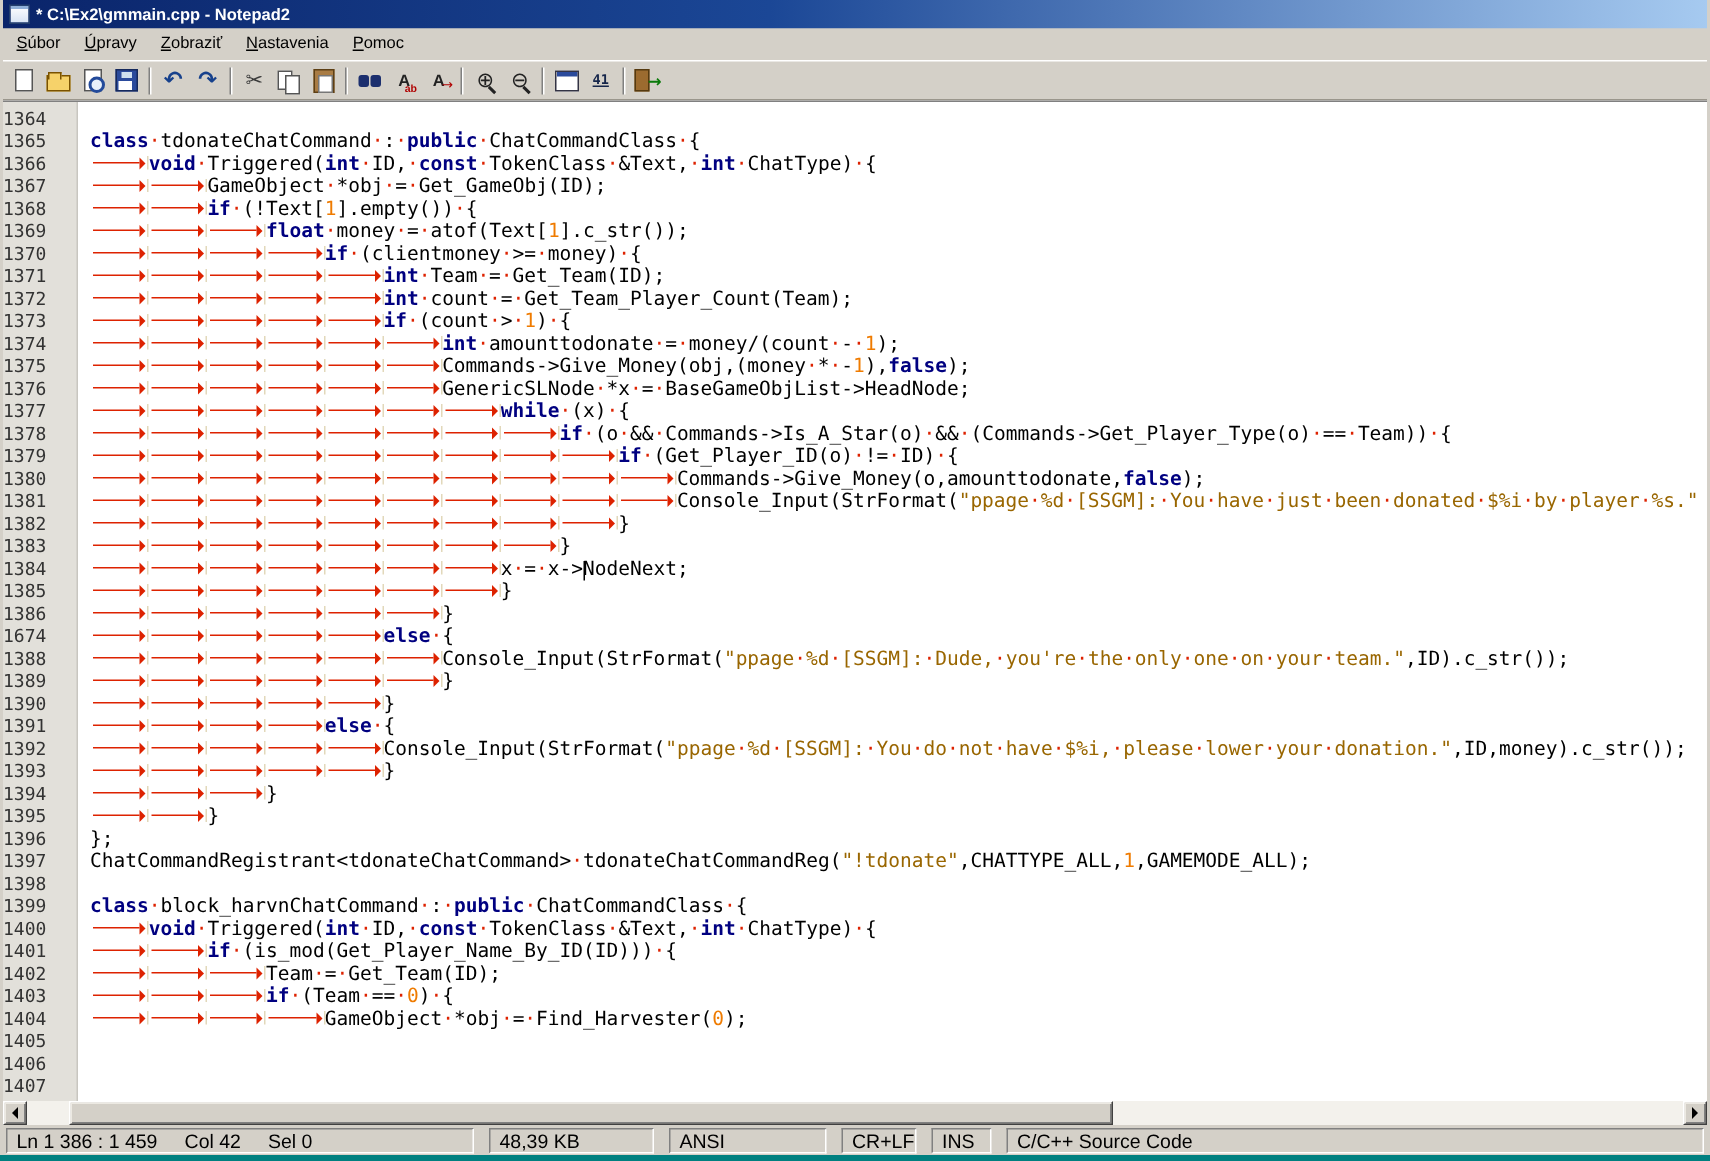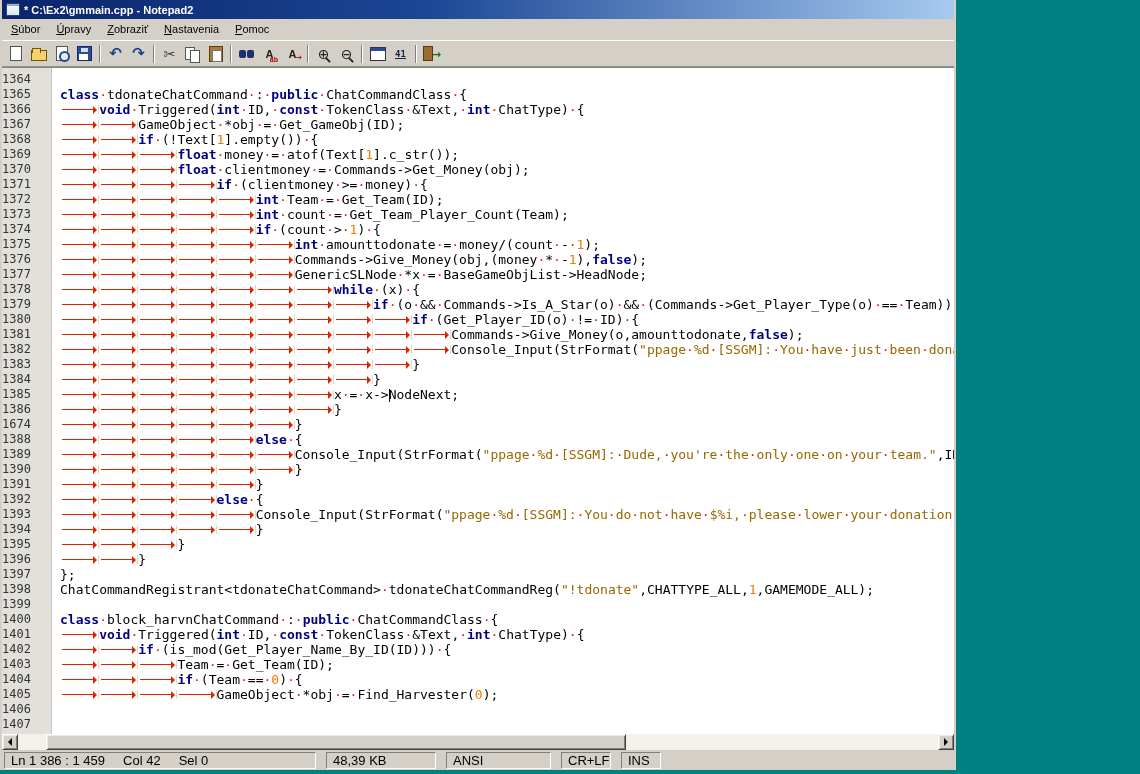--- a/index.html
+++ b/index.html
@@ -1,18 +1,18 @@
 <!DOCTYPE html>
 <html style="--titlebar_left: #0A246A; --titlebar_right: #A6CAF0; --chrome: #D4D0C8; --desktop_teal: #008080; --keyword: #000080; --plain: #000000; --string: #996600; --number: #EF7B00; --whitespace: #DD2200; --line_number: #333333; --gutter_bg: #E2E0DA; --caret: #000000;"><head>
 <meta charset="utf-8">
 <style>
   *{box-sizing:border-box;margin:0;padding:0}
   html,body{width:1140px;height:774px;overflow:hidden}
   body{background:var(--desktop_teal,#008080);font-family:"Liberation Sans",sans-serif}
-  .window{width:956px;height:770px;background:var(--chrome,#d4d0c8);display:flex;flex-direction:column;overflow:hidden;border-left:2px solid var(--chrome,#d4d0c8);border-right:2px solid var(--chrome,#d4d0c8)}
+  .window{width:1140px;height:770px;background:var(--chrome,#d4d0c8);display:flex;flex-direction:column;overflow:hidden;border-left:2px solid var(--chrome,#d4d0c8);border-right:2px solid var(--chrome,#d4d0c8)}
 
   
   .titlebar{height:19px;flex:none;display:flex;align-items:center;gap:4px;padding:0 4px;
     background:linear-gradient(90deg,var(--titlebar_left,#0a246a) 0%,#1b4796 45%,var(--titlebar_right,#a6caf0) 100%)}
   .app-icon{width:14px;height:13px;background:linear-gradient(#ffffff,#d8e4f4);border:1px solid #24406e;box-shadow:inset 0 2px 0 #8fb0d8;flex:none}
   .title-text{color:#fff;font-size:11px;font-weight:bold;white-space:pre}
 
   
   .menubar{height:21px;flex:none;display:flex;align-items:stretch;padding-left:1px;background:var(--chrome,#d4d0c8)}
   .menu-item{padding:4px 8px 0 8px;font-size:11px;font-weight:normal;color:#000}
@@ -211,21 +211,20 @@
         <div class="ln">1406</div>
         <div class="ln">1407</div>
       </div>
     <div class="codearea">
         <div class="cl"></div>
         <div class="cl"><span class="tk">class</span><span class="tp"><span class="ws">·</span>tdonateChatCommand<span class="ws">·</span>:<span class="ws">·</span></span><span class="tk">public</span><span class="tp"><span class="ws">·</span>ChatCommandClass<span class="ws">·</span>{</span></div>
         <div class="cl"><div class="tab"></div><span class="tk">void</span><span class="tp"><span class="ws">·</span>Triggered(</span><span class="tk">int</span><span class="tp"><span class="ws">·</span>ID,<span class="ws">·</span></span><span class="tk">const</span><span class="tp"><span class="ws">·</span>TokenClass<span class="ws">·</span>&amp;Text,<span class="ws">·</span></span><span class="tk">int</span><span class="tp"><span class="ws">·</span>ChatType)<span class="ws">·</span>{</span></div>
         <div class="cl"><div class="tab"></div><div class="tab"></div><span class="tp">GameObject<span class="ws">·</span>*obj<span class="ws">·</span>=<span class="ws">·</span>Get_GameObj(ID);</span></div>
         <div class="cl"><div class="tab"></div><div class="tab"></div><span class="tk">if</span><span class="tp"><span class="ws">·</span>(!Text[</span><span class="tn">1</span><span class="tp">].empty())<span class="ws">·</span>{</span></div>
         <div class="cl"><div class="tab"></div><div class="tab"></div><div class="tab"></div><span class="tk">float</span><span class="tp"><span class="ws">·</span>money<span class="ws">·</span>=<span class="ws">·</span>atof(Text[</span><span class="tn">1</span><span class="tp">].c_str());</span></div>
-        <div class="cl"><div class="tab"></div><div class="tab"></div><div class="tab"></div><span class="tk">float</span><span class="tp"><span class="ws">·</span>clientmoney<span class="ws">·</span>=<span class="ws">·</span>Commands-&gt;Get_Money(obj);</span></div>
         <div class="cl"><div class="tab"></div><div class="tab"></div><div class="tab"></div><div class="tab"></div><span class="tk">if</span><span class="tp"><span class="ws">·</span>(clientmoney<span class="ws">·</span>&gt;=<span class="ws">·</span>money)<span class="ws">·</span>{</span></div>
         <div class="cl"><div class="tab"></div><div class="tab"></div><div class="tab"></div><div class="tab"></div><div class="tab"></div><span class="tk">int</span><span class="tp"><span class="ws">·</span>Team<span class="ws">·</span>=<span class="ws">·</span>Get_Team(ID);</span></div>
         <div class="cl"><div class="tab"></div><div class="tab"></div><div class="tab"></div><div class="tab"></div><div class="tab"></div><span class="tk">int</span><span class="tp"><span class="ws">·</span>count<span class="ws">·</span>=<span class="ws">·</span>Get_Team_Player_Count(Team);</span></div>
         <div class="cl"><div class="tab"></div><div class="tab"></div><div class="tab"></div><div class="tab"></div><div class="tab"></div><span class="tk">if</span><span class="tp"><span class="ws">·</span>(count<span class="ws">·</span>&gt;<span class="ws">·</span></span><span class="tn">1</span><span class="tp">)<span class="ws">·</span>{</span></div>
         <div class="cl"><div class="tab"></div><div class="tab"></div><div class="tab"></div><div class="tab"></div><div class="tab"></div><div class="tab"></div><span class="tk">int</span><span class="tp"><span class="ws">·</span>amounttodonate<span class="ws">·</span>=<span class="ws">·</span>money/(count<span class="ws">·</span>-<span class="ws">·</span></span><span class="tn">1</span><span class="tp">);</span></div>
         <div class="cl"><div class="tab"></div><div class="tab"></div><div class="tab"></div><div class="tab"></div><div class="tab"></div><div class="tab"></div><span class="tp">Commands-&gt;Give_Money(obj,(money<span class="ws">·</span>*<span class="ws">·</span>-</span><span class="tn">1</span><span class="tp">),</span><span class="tk">false</span><span class="tp">);</span></div>
         <div class="cl"><div class="tab"></div><div class="tab"></div><div class="tab"></div><div class="tab"></div><div class="tab"></div><div class="tab"></div><span class="tp">GenericSLNode<span class="ws">·</span>*x<span class="ws">·</span>=<span class="ws">·</span>BaseGameObjList-&gt;HeadNode;</span></div>
         <div class="cl"><div class="tab"></div><div class="tab"></div><div class="tab"></div><div class="tab"></div><div class="tab"></div><div class="tab"></div><div class="tab"></div><span class="tk">while</span><span class="tp"><span class="ws">·</span>(x)<span class="ws">·</span>{</span></div>
         <div class="cl"><div class="tab"></div><div class="tab"></div><div class="tab"></div><div class="tab"></div><div class="tab"></div><div class="tab"></div><div class="tab"></div><div class="tab"></div><span class="tk">if</span><span class="tp"><span class="ws">·</span>(o<span class="ws">·</span>&amp;&amp;<span class="ws">·</span>Commands-&gt;Is_A_Star(o)<span class="ws">·</span>&amp;&amp;<span class="ws">·</span>(Commands-&gt;Get_Player_Type(o)<span class="ws">·</span>==<span class="ws">·</span>Team))<span class="ws">·</span>{</span></div>
         <div class="cl"><div class="tab"></div><div class="tab"></div><div class="tab"></div><div class="tab"></div><div class="tab"></div><div class="tab"></div><div class="tab"></div><div class="tab"></div><div class="tab"></div><span class="tk">if</span><span class="tp"><span class="ws">·</span>(Get_Player_ID(o)<span class="ws">·</span>!=<span class="ws">·</span>ID)<span class="ws">·</span>{</span></div>
@@ -268,15 +267,16 @@
       <div class="arr-r"></div>
     </div>
   </div>
 
   <div class="statusbar">
     <div class="pane p-pos">Ln 1 386 : 1 459     Col 42     Sel 0</div>
     <div class="pane p-size">48,39 KB</div>
     <div class="pane p-enc">ANSI</div>
     <div class="pane p-eol">CR+LF</div>
     <div class="pane p-ins">INS</div>
+    <div class="pane p-scheme">C/C++ Source Code</div>
   </div>
 
 </div>
 
 </body></html>

